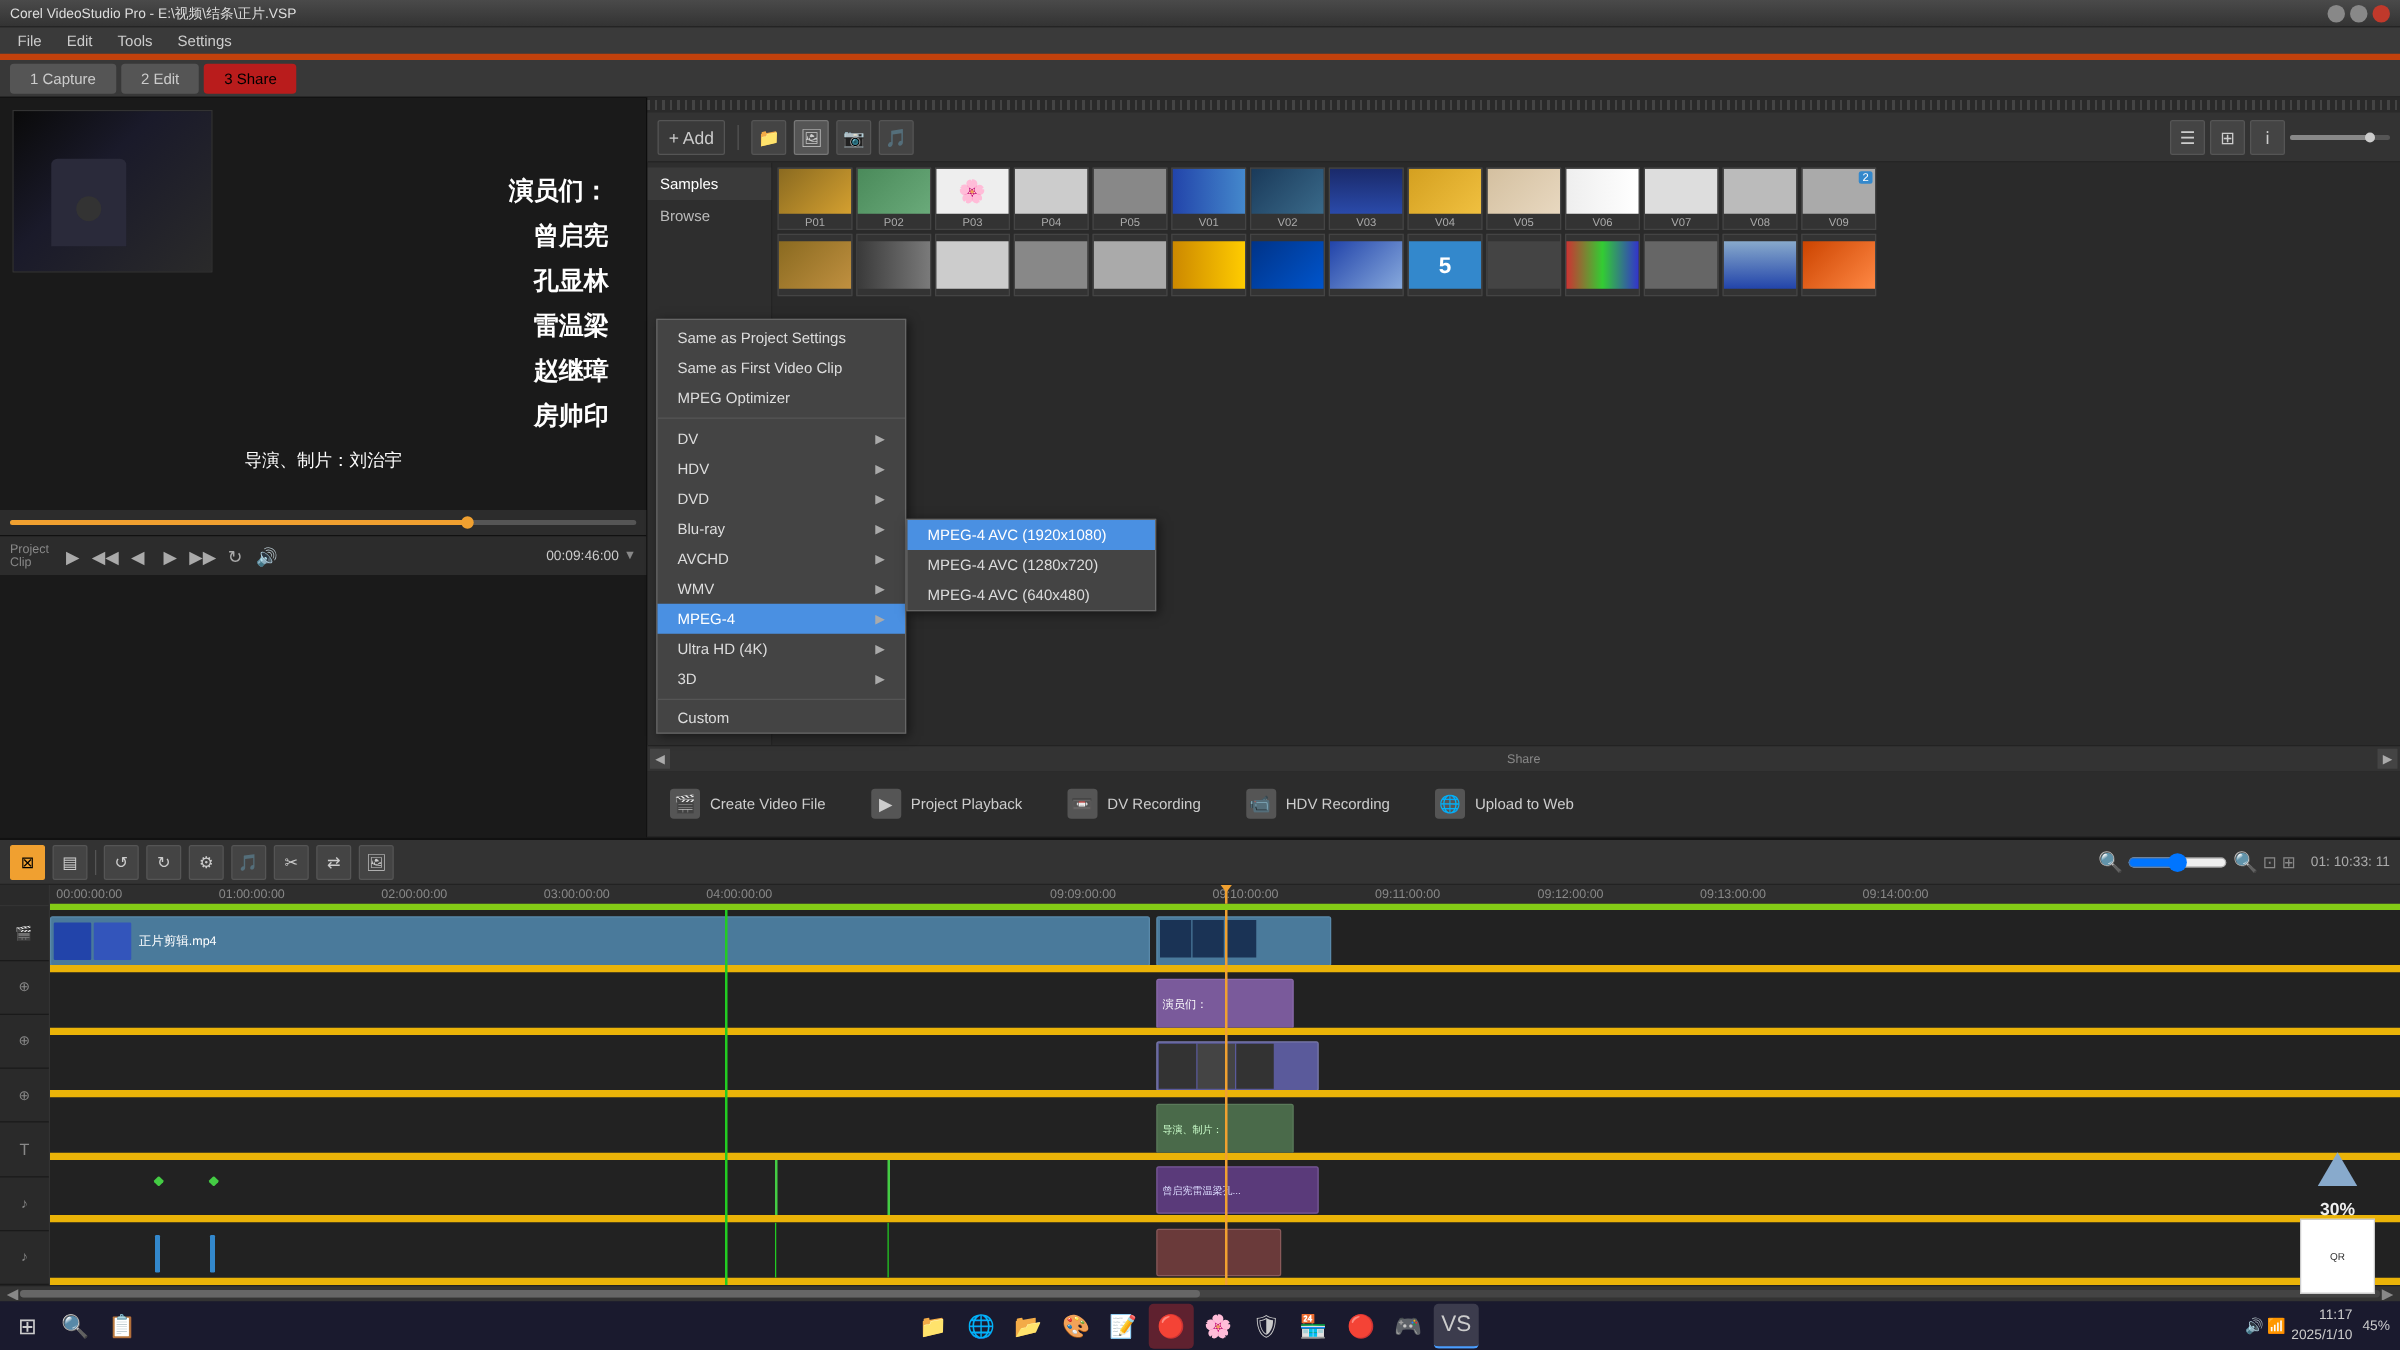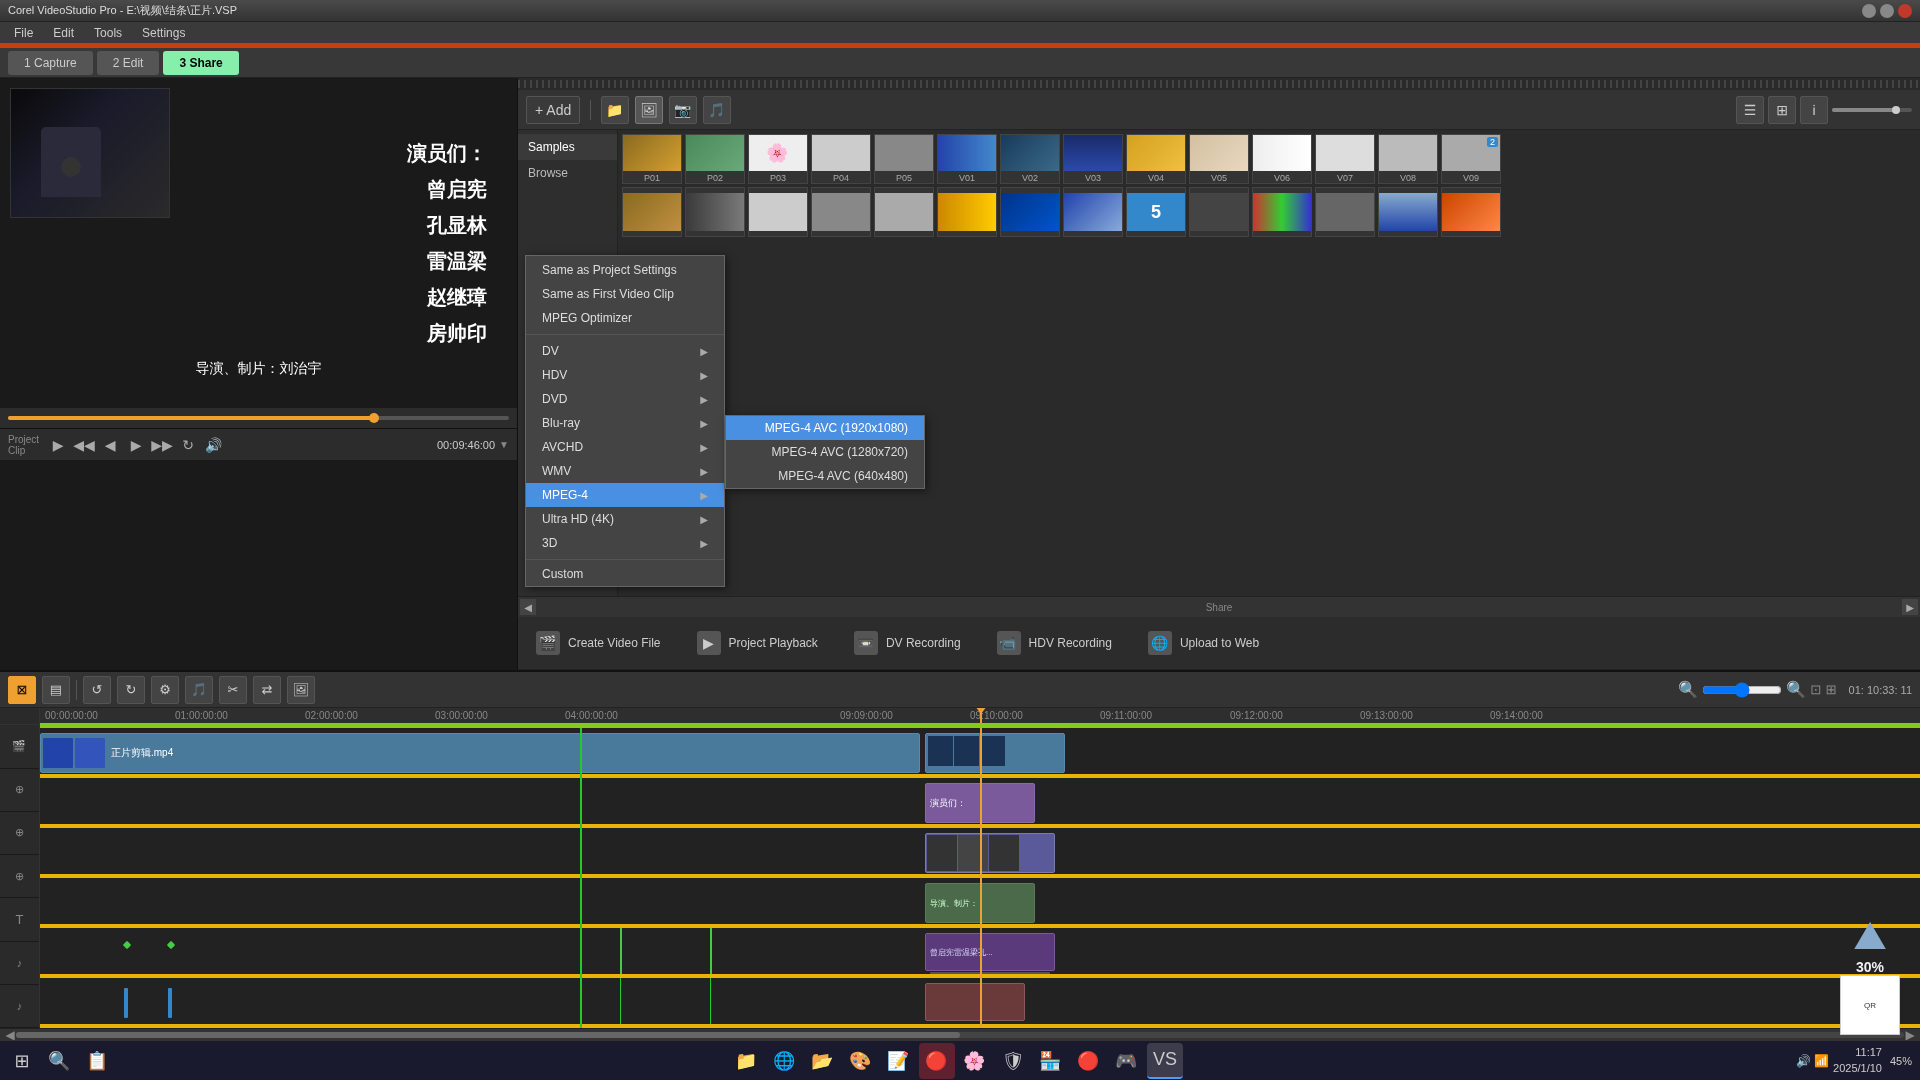--- a/index.html
+++ b/index.html
@@ -30,21 +30,21 @@
     #toolbar-tabs {
       width: 100%; height: 30px; background: #383838;
       display: flex; align-items: center; padding: 0 8px; gap: 4px;
       border-bottom: 1px solid #222;
     }
     .tab-btn {
       height: 24px; padding: 0 16px; border: none; cursor: pointer;
       font-size: 12px; border-radius: 3px; display: flex; align-items: center; gap: 5px;
     }
     .tab-btn.inactive { background: #555; color: #ccc; }
-    .tab-btn.active { background: #86efac; color: #000; font-weight: bold; }
+    .tab-btn.active { background: #b91c1c; color: #000; font-weight: normal; }
 
     
     #main-area {
       width: 100%; height: calc(1080px - 22px - 26px - 30px);
       display: flex;
     }
 
     
     #left-panel {
       width: 518px; min-width: 518px; background: #1a1a1a;
@@ -158,21 +158,21 @@
     .ctx-item.highlighted { background: #4a90e2; color: #fff; }
     .ctx-item .arrow { font-size: 10px; color: #aaa; }
     .ctx-separator { height: 1px; background: #555; margin: 2px 0; }
 
     
     #mpeg4-submenu {
       position: absolute; z-index: 101;
       background: #444; border: 1px solid #666;
       box-shadow: 2px 2px 8px rgba(0,0,0,0.5);
       min-width: 200px;
-      left: 725px; top: 415px; text-align: right;
+      left: 725px; top: 415px;
     }
     .submenu-item {
       padding: 5px 16px; color: #ddd; cursor: pointer; font-size: 12px;
     }
     .submenu-item.highlighted { background: #4a90e2; color: #fff; }
 
     
     #timeline-area {
       height: 380px; background: #222; border-top: 2px solid #111;
       display: flex; flex-direction: column; position: relative;
@@ -193,21 +193,21 @@
 
     #timeline-body { display: flex; flex: 1; overflow: hidden; }
 
     #timeline-ruler {
       height: 20px; background: #2e2e2e; border-bottom: 1px solid #333;
       display: flex; align-items: center; padding: 0 4px;
       font-size: 10px; color: #888; position: relative; overflow: hidden;
     }
 
     .track-row {
-      display: flex; height: 50px; border-bottom: 4px solid #eab308;
+      display: flex; height: 50px; border-bottom: 6px solid #eab308;
       align-items: center; position: relative;
     }
     .track-content { flex: 1; height: 100%; background: #222; position: relative; overflow: hidden; }
 
     
     #taskbar {
       width: 100%; height: 40px; background: #1a1a2e;
       display: flex; align-items: center; justify-content: space-between;
       padding: 0 4px; position: fixed; bottom: 0; z-index: 1000;
       border-top: 1px solid #333;

